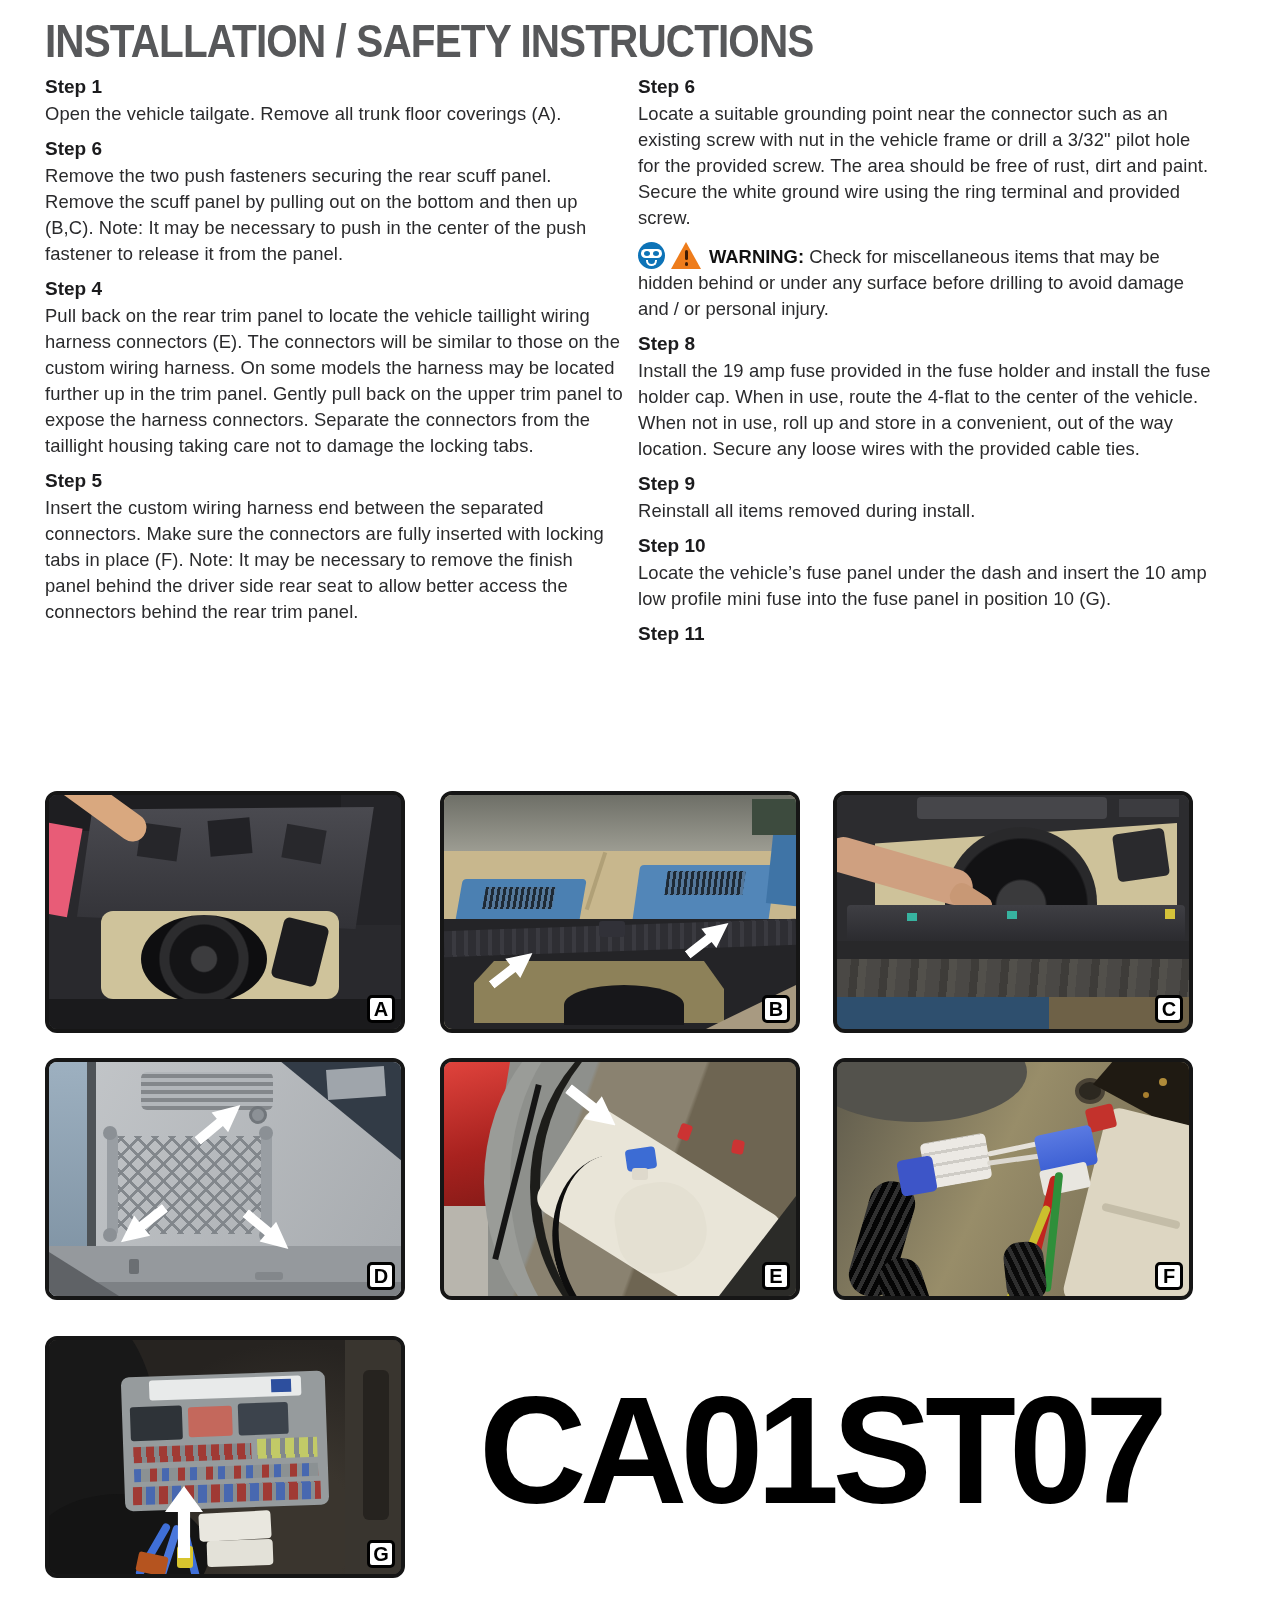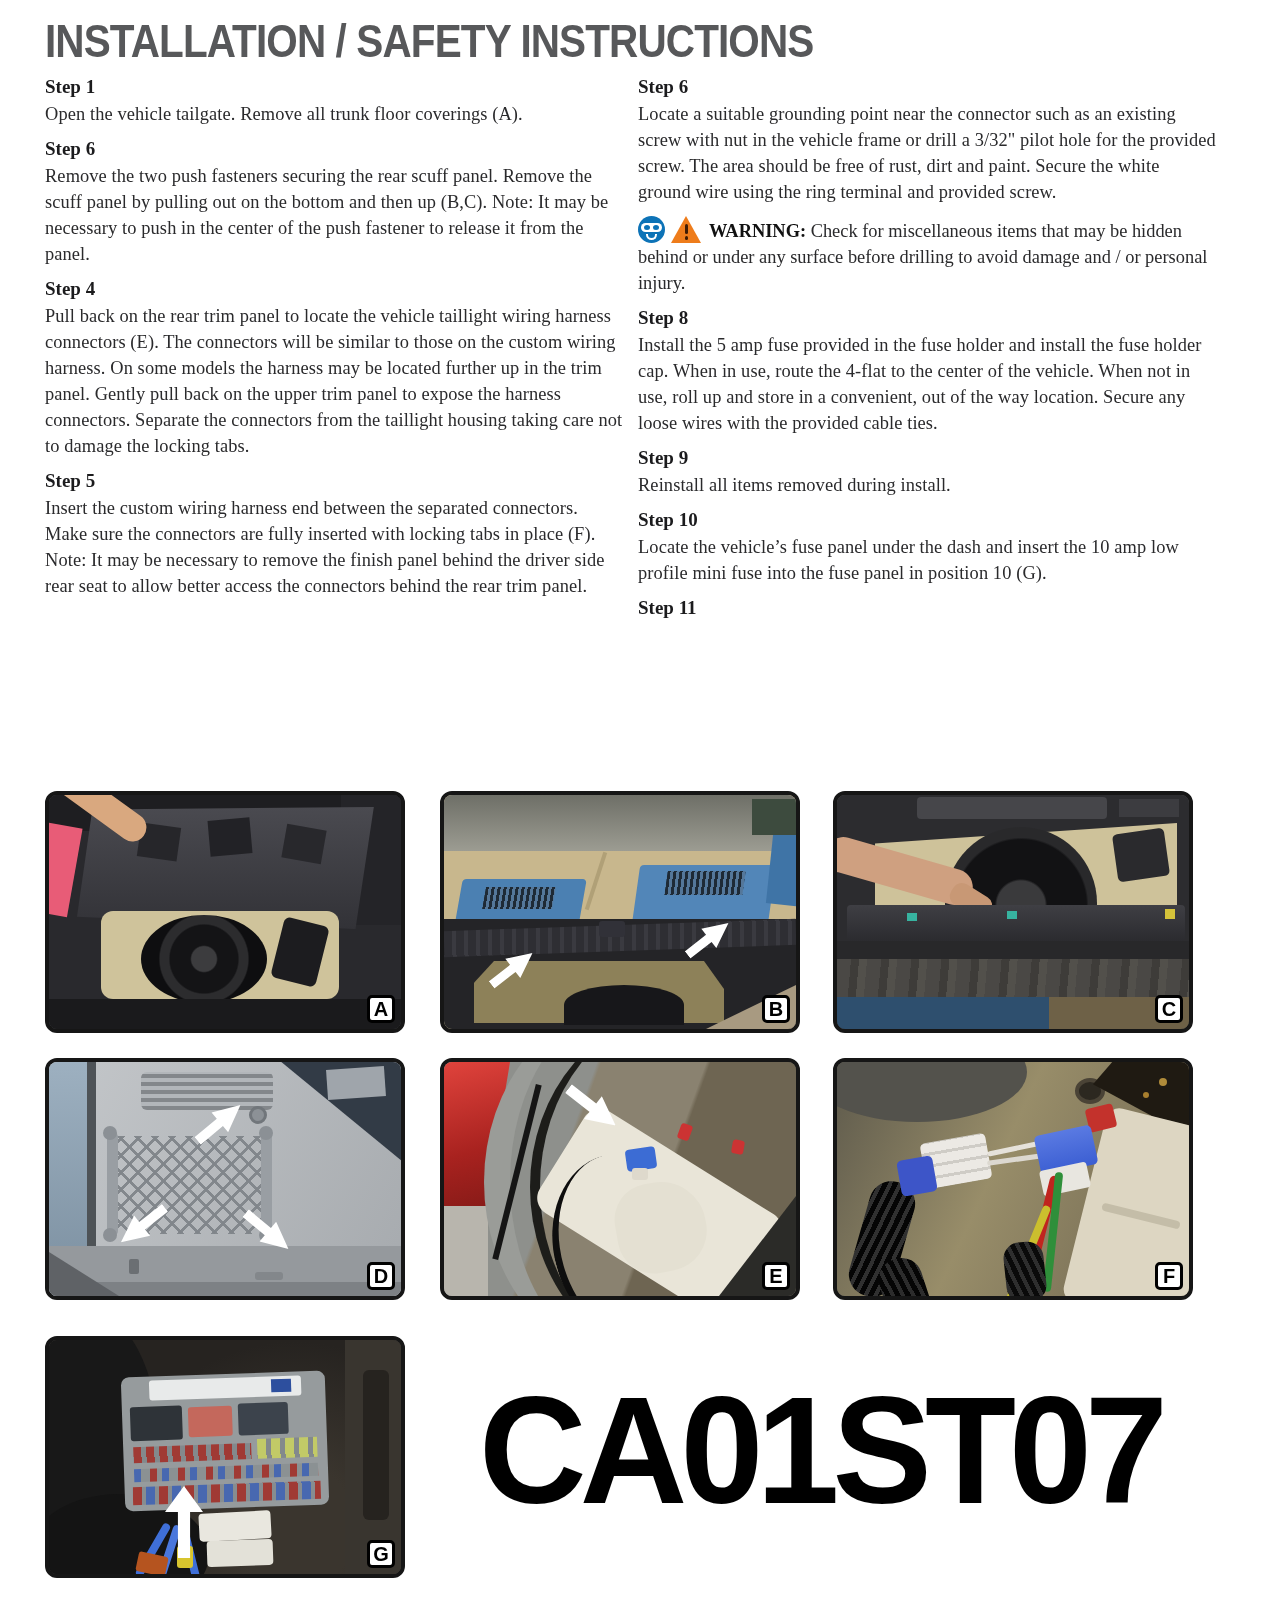--- a/index.html
+++ b/index.html
@@ -2,21 +2,21 @@
 <html><head>
 <meta charset="utf-8">
 <style>
   * { margin:0; padding:0; box-sizing:border-box; }
   body { background:#ffffff; font-family:"Liberation Sans","DejaVu Sans",sans-serif; }
   .page { position:relative; width:1280px; height:1600px; background:#ffffff; overflow:hidden; }
 
   .title { position:absolute; left:45px; top:14px; font-size:46px; font-weight:bold; color:#57585a;
            letter-spacing:-1px; white-space:nowrap; transform:scaleX(.88); transform-origin:left center; }
 
-  .col { position:absolute; top:66px; width:578px; color:#2a2a2c;font-family:Liberation Serif, serif; }
+  .col { position:absolute; top:66px; width:578px; color:#2a2a2c; }
   .col-left  { left:45px; }
   .col-right { left:638px; }
   .step { margin-bottom:11px; }
   .step h3 { font-size:19px; font-weight:bold; color:#1b1b1d; margin:10px 0 3px 0; }
   .step p, .warn p { font-size:18.4px; line-height:26px; letter-spacing:.1px; }
   .warn { margin:6px 0 11px 0; font-size:18.4px; line-height:26px; }
   .warn .wlabel { font-weight:bold; color:#111; }
 
   
   .icon-goggles { display:inline-block; vertical-align:-6px; width:27px; height:27px; border-radius:50%;
@@ -83,21 +83,21 @@
   <div class="col col-right">
     <div class="step">
       <h3>Step 6</h3>
       <p>Locate a suitable grounding point near the connector such as an existing screw with nut in the vehicle frame or drill a 3/32" pilot hole for the provided screw. The area should be free of rust, dirt and paint. Secure the white ground wire using the ring terminal and provided screw.</p>
     </div>
     <div class="warn">
       <span class="icon-goggles"><span class="band"></span><span class="lens1"></span><span class="lens2"></span><span class="chin"></span></span><span class="icon-tri"><span class="tri"></span><span class="bar"></span><span class="dot"></span></span><span class="wlabel">WARNING:</span><span> Check for miscellaneous items that may be hidden behind or under any surface before drilling to avoid damage and / or personal injury.</span>
     </div>
     <div class="step">
       <h3>Step 8</h3>
-      <p>Install the 5 amp fuse provided in the fuse holder and install the fuse holder cap. When in use, route the 4-flat to the center of the vehicle. When not in use, roll up and store in a convenient, out of the way location. Secure any loose wires with the provided cable ties.</p>
+      <p>Install the 19 amp fuse provided in the fuse holder and install the fuse holder cap. When in use, route the 4-flat to the center of the vehicle. When not in use, roll up and store in a convenient, out of the way location. Secure any loose wires with the provided cable ties.</p>
     </div>
     <div class="step">
       <h3>Step 9</h3>
       <p>Reinstall all items removed during install.</p>
     </div>
     <div class="step">
       <h3>Step 10</h3>
       <p>Locate the vehicle’s fuse panel under the dash and insert the 10 amp low profile mini fuse into the fuse panel in position 10 (G).</p>
     </div>
     <div class="step">

